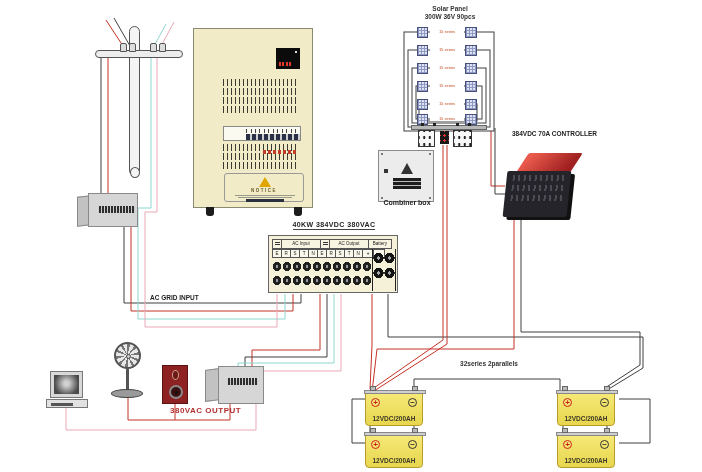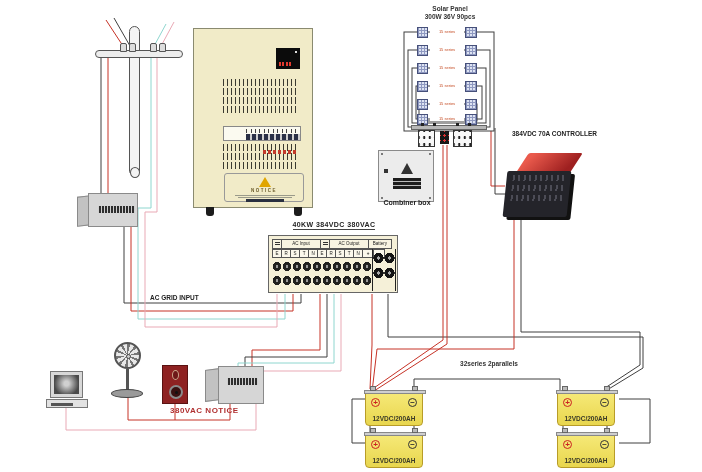--- a/index.html
+++ b/index.html
@@ -332,21 +332,21 @@
     </div>
     <div class="screwrow"></div>
     <div class="screwrow"></div>
     <div class="batzone">
       <div class="batscrews"></div>
       <div class="batscrews"></div>
     </div>
   </div>
 
   <div class="lbl grid-in">AC GRID INPUT</div>
-  <div class="lbl out-lbl">380VAC NOTICE</div>
+  <div class="lbl out-lbl">380VAC OUTPUT</div>
   <div class="lbl batcfg">32series 2parallels</div>
 
   <div class="cmp monitor abs">
     <div class="screen"></div>
   </div>
   <div class="cmp kbd abs">
       <i></i>
     </div>
   <div class="cmp fan-head abs">
     <div class="fan-hub"></div>

